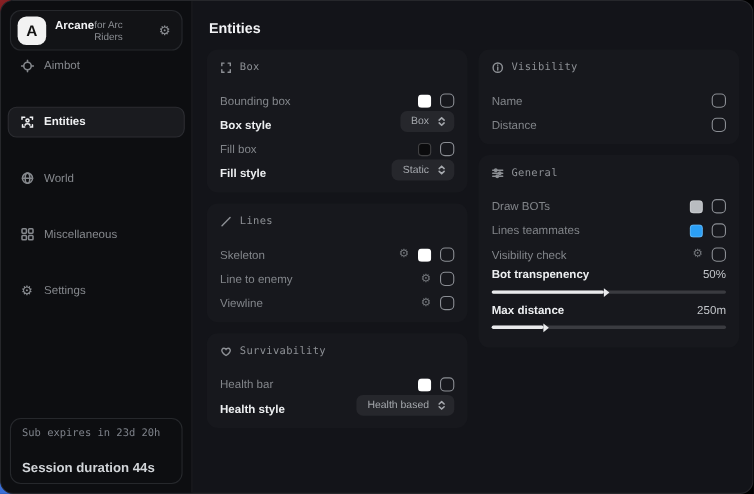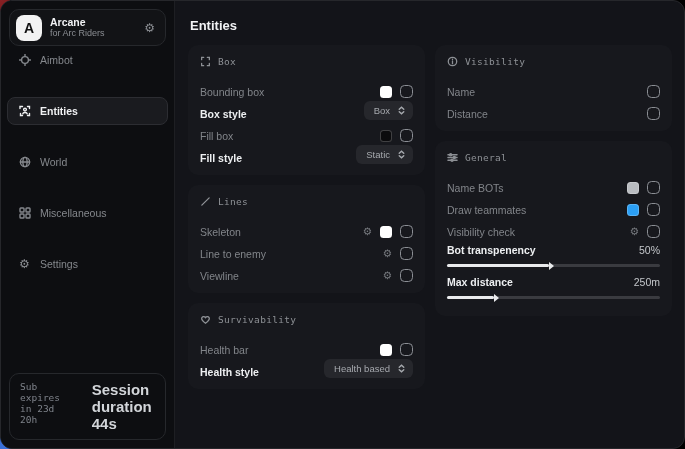--- a/index.html
+++ b/index.html
@@ -14,41 +14,41 @@
     border: 1px solid #26272b; display: flex; background: #131419; z-index: 1; }
 
   
   .sidebar { width: 174px; min-width: 174px; background: #0d0e11; border-right: 1px solid #1e1f23;
     display: flex; flex-direction: column; padding: 8px 0; }
   .logo-card { margin: 0 8px; border: 1px solid #26282c; background: #121316; border-radius: 10px;
     height: 37px; display: flex; align-items: center; padding: 0 10px 0 6px; gap: 8px; }
   .logo-badge { width: 26px; height: 26px; background: #f2f2f2; border-radius: 8px;
     display: flex; align-items: center; justify-content: center; font-weight: 700;
     font-size: 14px; color: #111; }
-  .logo-text { display: flex; flex-direction: column; line-height: 1.15; flex: 1; }
+  .logo-text { display: flex; flex-direction: row; line-height: 1.15; flex: 1; }
   .logo-name { font-size: 10.5px; font-weight: 700; color: #f1f2f4; }
   .logo-sub { font-size: 9px; color: #8b8e93; }
   .gear-glyph { color: #8b8e93; font-size: 12px; line-height: 1;
     font-family: "DejaVu Sans", sans-serif; }
   .category { margin: 14px 0 6px 16px; font-size: 9px; color: #64676c; }
   .nav { display: flex; flex-direction: column; gap: 23px; }
   .nav-item { height: 28px; display: flex; align-items: center; gap: 9px; padding: 0 10px;
     margin: 0 6px; color: #85888d; font-size: 10.5px; border-radius: 8px;
     border: 1px solid transparent; }
   .nav-item.selected { background: #1a1b1f; border-color: #2c2d32; color: #f0f1f3;
     font-weight: 700; }
   .nav-icon { width: 13px; height: 13px; display: inline-flex; align-items: center;
     justify-content: center; }
   .nav-icon svg { width: 12px; height: 12px; stroke: currentColor; fill: none;
     stroke-width: 1.4; stroke-linecap: round; }
   .sidebar-spacer { flex: 1; }
   .sub-card { margin: 0 8px; border: 1px solid #26282c; border-radius: 10px;
-    padding: 7px 10px; display: flex; flex-direction: row; gap: 19px; }
+    padding: 7px 10px; display: flex; flex-direction: column; gap: 19px; }
   .sub-line1 { font-family: "DejaVu Sans Mono", monospace; font-size: 9.5px; color: #7e828a; }
-  .sub-line2 { font-size: 15px; font-weight: 700; color: #d2d5d9; }
+  .sub-line2 { font-size: 12px; font-weight: 700; color: #d2d5d9; }
 
   
   .main { flex: 1; padding: 17px 0 0 13px; }
   .page-title { font-size: 13px; font-weight: 700; color: #f2f3f5; margin: 0 0 12px 2px; }
   .columns { display: flex; gap: 10px; align-items: flex-start; }
   .col { width: 237px; display: flex; flex-direction: column; gap: 10px; }
   .panel { background: #17181d; border-radius: 10px; padding: 11px 12px; }
   .panel-header { display: flex; align-items: center; gap: 7px; margin-bottom: 9px;
     font-family: "DejaVu Sans Mono", monospace; font-size: 9.5px; color: #8d9095;
     letter-spacing: 0.3px; }
@@ -303,28 +303,28 @@
                   <line x1="1" y1="3" x2="11" y2="3"></line>
                   <circle cx="4" cy="3" r="1.2"></circle>
                   <line x1="1" y1="6" x2="11" y2="6"></line>
                   <circle cx="8" cy="6" r="1.2"></circle>
                   <line x1="1" y1="9" x2="11" y2="9"></line>
                   <circle cx="5.5" cy="9" r="1.2"></circle>
                 </svg>
               <span>General</span>
             </div>
             <div class="row">
-              <span class="row-label">Name BOTs</span>
+              <span class="row-label">Draw BOTs</span>
               <span class="controls">
                 <span class="swatch" style="background: rgb(185, 188, 192);"></span>
                 <span class="checkbox"></span>
               </span>
             </div>
             <div class="row">
-              <span class="row-label">Draw teammates</span>
+              <span class="row-label">Lines teammates</span>
               <span class="controls">
                 <span class="swatch" style="background: rgb(43, 159, 245);"></span>
                 <span class="checkbox"></span>
               </span>
             </div>
             <div class="row">
               <span class="row-label">Visibility check</span>
               <span class="controls">
                 <span class="row-gear">⚙</span>
                 <span class="checkbox"></span>

